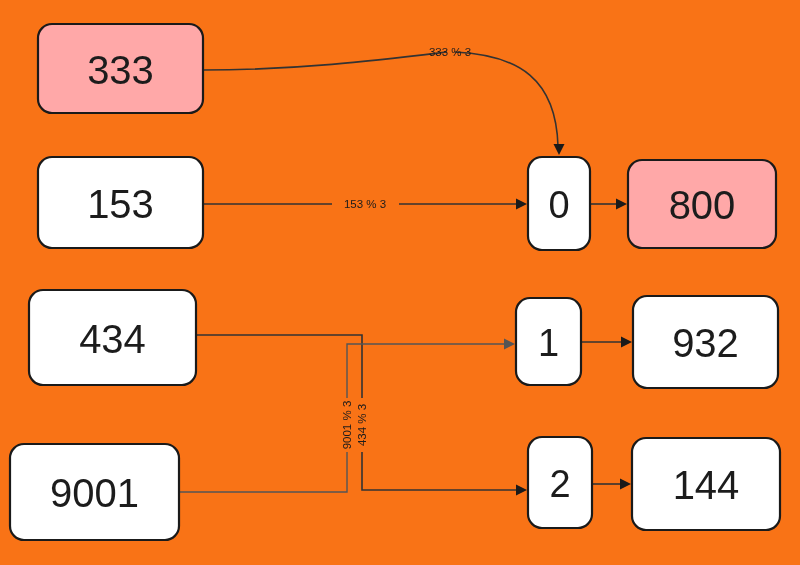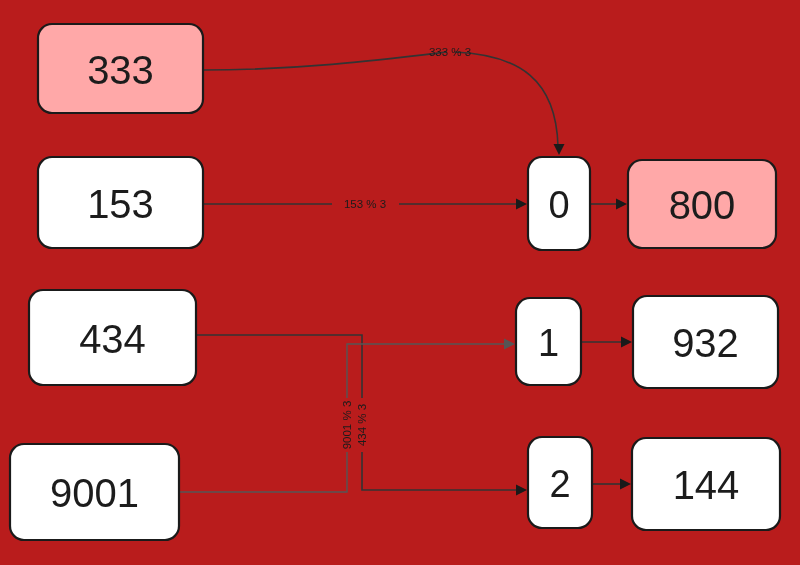--- a/index.html
+++ b/index.html
@@ -10,21 +10,21 @@
   body {
     width: 800px;
     height: 565px;
     overflow: hidden;
     font-family: "Liberation Sans", sans-serif;
   }
   #canvas {
     position: relative;
     width: 800px;
     height: 565px;
-    background: #b91c1c;
+    background: #f97316;
   }
   svg.diagram {
     display: block;
     width: 800px;
     height: 565px;
   }
   .node-rect {
     fill: #ffffff;
     stroke: #1a1a1a;
     stroke-width: 2.2;

